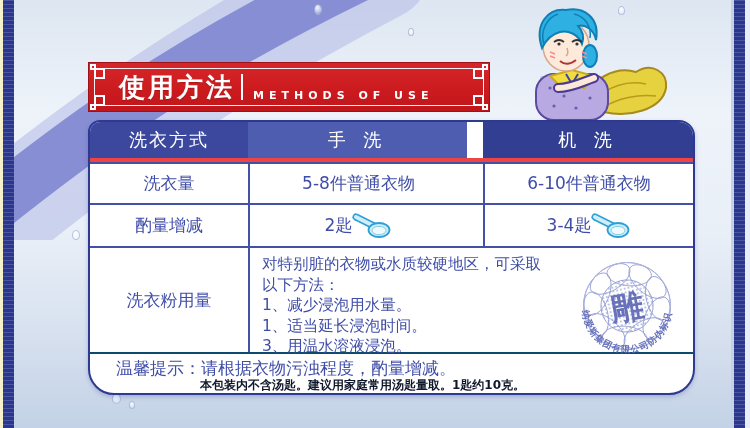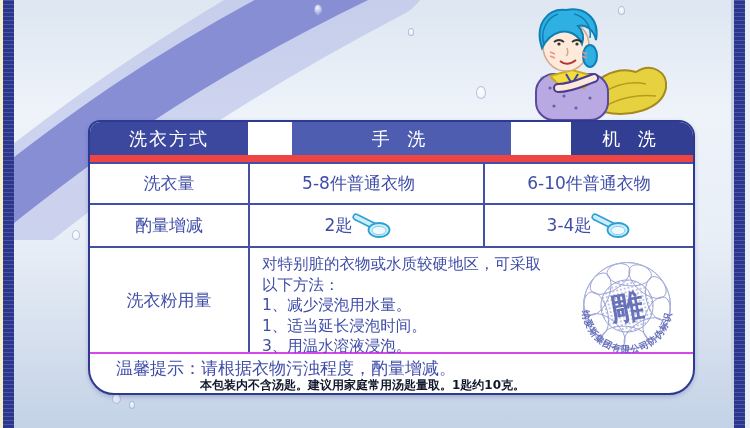--- a/index.html
+++ b/index.html
@@ -67,30 +67,30 @@
     border-radius:12px 16px 26px 26px; overflow:hidden;
     box-shadow:0 2px 4px rgba(40,55,130,.25);
   }
   .t-row { display:flex; width:100%; }
   .t-row + .t-row { border-top:2px solid #4450a5; }
   .c1 { width:158px; flex:none; }
   .c2 { width:219px; flex:none; border-left:2px solid #4450a5; }
   .c3 { flex:1; border-left:2px solid #4450a5;margin-left:16px; }
   .cell { display:flex; align-items:center; justify-content:center; color:#3f4da8; font-size:17px; }
 
-  #header-row { height:40px; border-top:none; border-bottom:7px solid #ef4444;gap:44px; }
+  #header-row { height:40px; border-top:none; border-bottom:4px solid #ef4444; }
   #header-row .cell { color:#fff; font-size:18px; letter-spacing:2px; border-left:none; }
   #header-row .h1 { background:#3b489d; }
   #header-row .h2 { background:#4e5db0; letter-spacing:6px; }
   #header-row .h3 { background:#323e92; letter-spacing:6px; }
 
   #row-amount { height:41px; }
   #row-dosage { height:43px; }
   #row-tips   { height:106px; }
-  #row-footer { height:39px; border-top:2px solid #d946ef; display:block; }
+  #row-footer { height:39px; border-top:2px solid #0c4a6e; display:block; }
 
   .dosage-cell { }
   .spoon-svg { display:inline-block; }
 
   #tips-cell { position:relative; align-items:flex-start; justify-content:flex-start; padding:6px 0 0 12px; }
   #tips-text { color:#3f4da8; font-size:15.5px; line-height:20.5px; }
 
   
   #stamp { position:absolute; right:8px; top:0px; width:116px; height:116px; opacity:.92; }
 
@@ -145,20 +145,42 @@
     <path d="M34,38 Q39,34 44,38" stroke="#333" stroke-width="1.8" fill="none"></path>
     <path d="M52,38 Q57,34 62,38" stroke="#333" stroke-width="1.8" fill="none"></path>
     <circle cx="39" cy="40" r="1.6" fill="#333"></circle>
       <circle cx="57" cy="40" r="1.6" fill="#333"></circle>
     <path d="M47,44 Q49,50 46,52" stroke="#d8a788" stroke-width="1.5" fill="none"></path>
     <path d="M40,57 Q47,63 56,56" stroke="#b23434" stroke-width="2" fill="none"></path>
     <path d="M30,48 l5,2 M30,52 l5,2" stroke="#ef8f8f" stroke-width="1.5"></path>
     <path d="M62,48 l5,2 M62,52 l5,2" stroke="#ef8f8f" stroke-width="1.5"></path>
   </svg>
 
+  <div id="banner">
+    <div class="inner-frame"></div>
+    <div class="orn tl">
+        <div class="sq-big"></div>
+        <div class="sq-small"></div>
+      </div>
+    <div class="orn bl">
+        <div class="sq-big"></div>
+        <div class="sq-small"></div>
+      </div>
+    <div class="orn tr">
+        <div class="sq-big"></div>
+        <div class="sq-small"></div>
+      </div>
+    <div class="orn br">
+        <div class="sq-big"></div>
+        <div class="sq-small"></div>
+      </div>
+    <span class="title-zh">使用方法</span>
+    <span class="divider-bar"></span>
+    <span class="title-en">METHODS  OF  USE</span>
+  </div>
 
   <div id="usage-table">
 
     <div class="t-row" id="header-row">
       <div class="cell c1 h1">洗衣方式</div>
       <div class="cell c2 h2">手 洗</div>
       <div class="cell c3 h3">机 洗</div>
     </div>
 
     <div class="t-row" id="row-amount">

